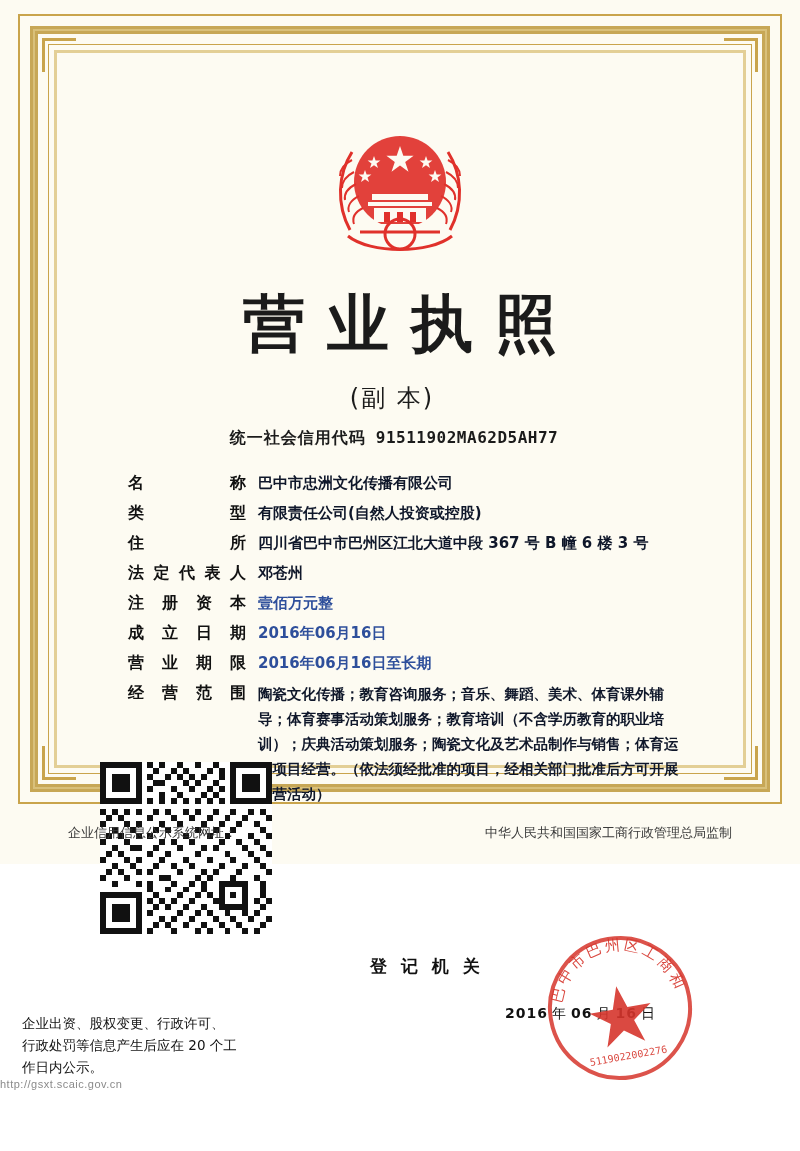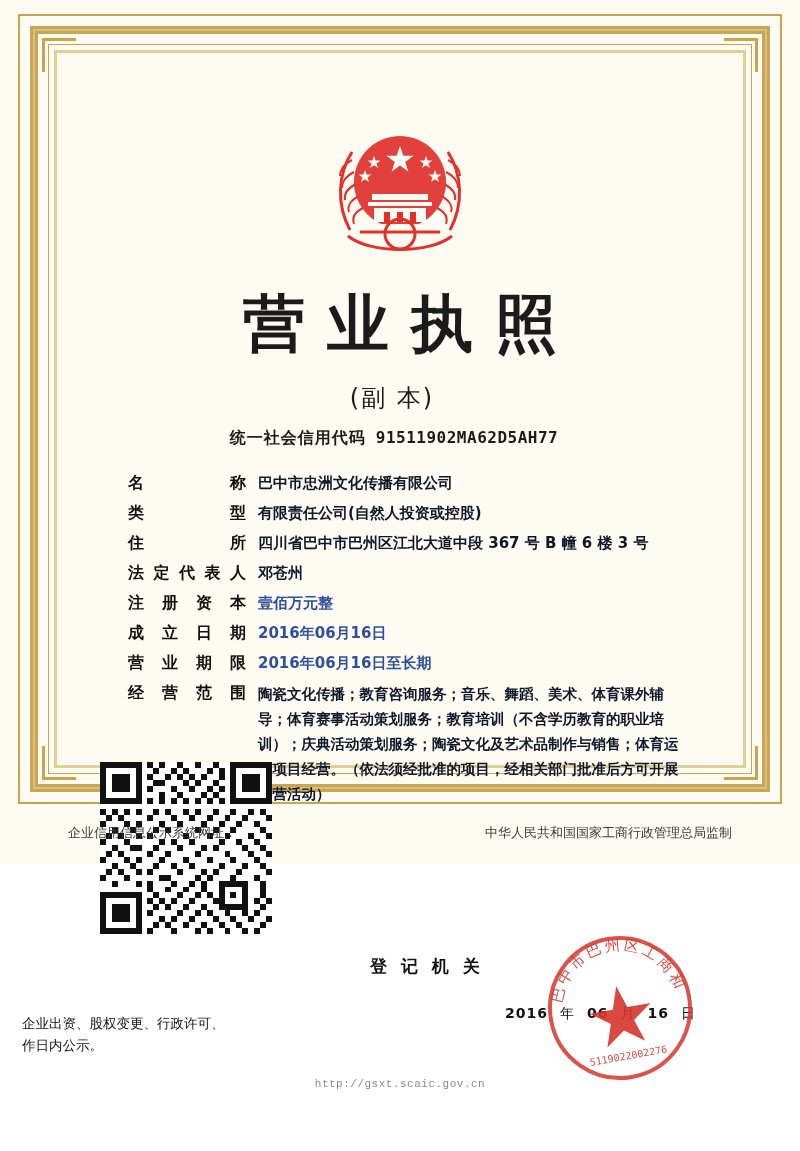--- a/index.html
+++ b/index.html
@@ -183,21 +183,21 @@
   }
   .date-line {
     position: absolute;
     left: 505px;
     top: 1005px;
     font-family: "DejaVu Sans", sans-serif;
     font-size: 14px;
     color: #111;
     letter-spacing: 1px;
     display: flex;
-    gap: 12px;
+    gap: 4px;
     align-items: baseline;
   }
   .date-line .d { font-weight: bold; }
 
   
   .seal {
     position: absolute;
     left: 540px;
     top: 928px;
     width: 160px;
@@ -213,22 +213,21 @@
     width: 270px;
     font-family: "DejaVu Sans", sans-serif;
     font-size: 13.5px;
     line-height: 22px;
     color: #111;
   }
   .url-center {
     position: absolute;
     left: 0; right: 0;
     top: 1078px;
-    text-align: center;
-    font-family: Liberation Mono, monospace;
+    font-family: Liberation Sans, sans-serif;
     font-size: 11px;
     color: #8a8a8a;
     letter-spacing: .5px;
   }
   .footer {
     position: absolute;
     left: 0; right: 0;
     bottom: 22px;
     display: flex;
     justify-content: space-between;
@@ -644,20 +643,21 @@
       <text font-family="DejaVu Sans, sans-serif" font-size="15" fill="#d6352c" opacity=".9" letter-spacing="3">
         <textPath href="#sealArc" startOffset="8%">巴中市巴州区工商和质量技术监督管理局</textPath>
       </text>
       <polygon points="80,58 87.4,80.4 110.9,80.4 91.8,94.2 99.2,116.6 80,102.8 60.8,116.6 68.2,94.2 49.1,80.4 72.6,80.4" fill="#d6352c" opacity=".9"></polygon>
       <text x="80" y="132" text-anchor="middle" font-family="DejaVu Sans Mono, monospace" font-size="10" fill="#d6352c" opacity=".9">5119022002276</text>
     </svg>
   </div>
 
   <div class="notes">
     <div>企业出资、股权变更、行政许可、</div>
+    <div>行政处罚等信息产生后应在 20 个工</div>
     <div>作日内公示。</div>
   </div>
 
   <div class="url-center">http://gsxt.scaic.gov.cn</div>
 
   <div class="footer">
     <div>企业信用信息公示系统网址：</div>
     <div>中华人民共和国国家工商行政管理总局监制</div>
   </div>
 

